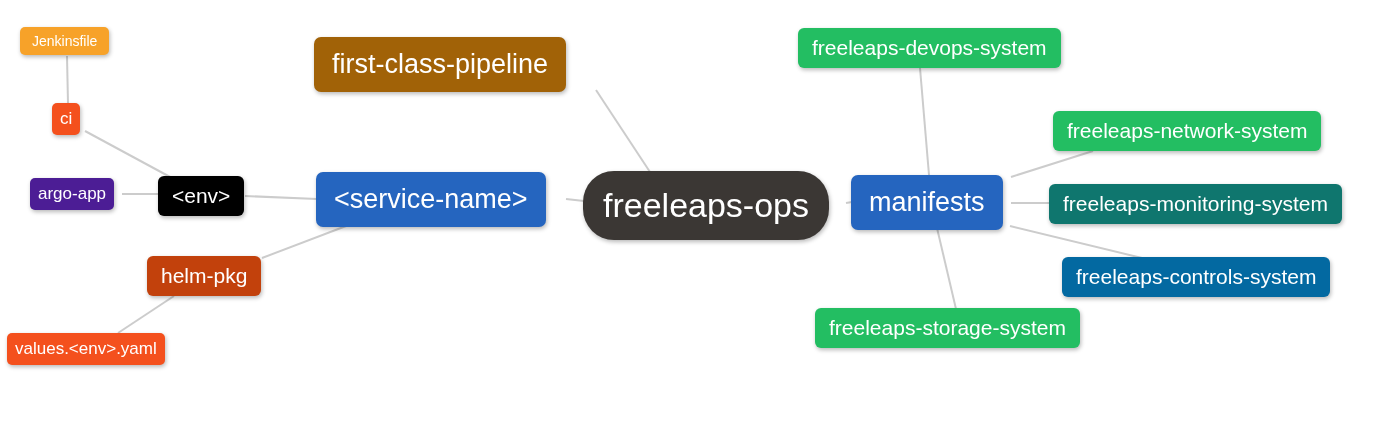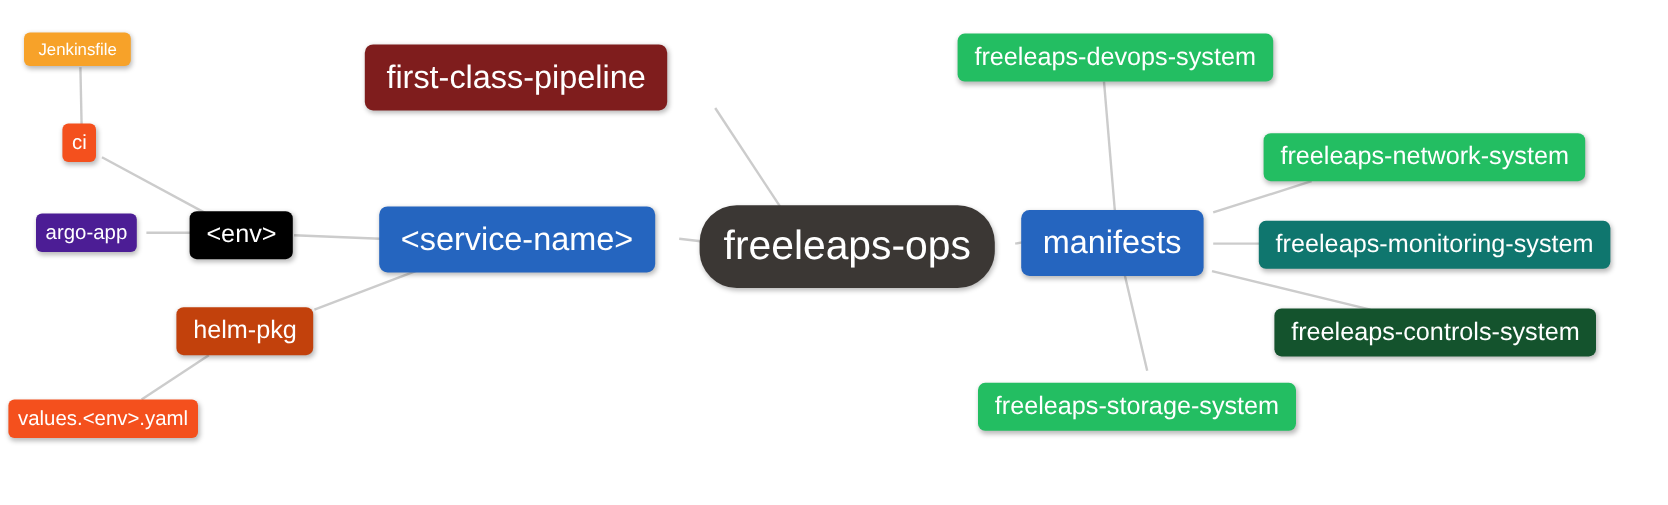--- a/index.html
+++ b/index.html
@@ -53,27 +53,27 @@
       <line x1="596" y1="90" x2="650" y2="172" stroke="#cccccc" stroke-width="2"></line>
       <line x1="566" y1="199" x2="584" y2="201" stroke="#cccccc" stroke-width="2"></line>
       <line x1="846" y1="203" x2="852" y2="202" stroke="#cccccc" stroke-width="2"></line>
       <line x1="929" y1="175" x2="920" y2="68" stroke="#cccccc" stroke-width="2"></line>
       <line x1="1011" y1="177" x2="1093" y2="151" stroke="#cccccc" stroke-width="2"></line>
       <line x1="1011" y1="203" x2="1050" y2="203" stroke="#cccccc" stroke-width="2"></line>
       <line x1="1010" y1="226" x2="1142" y2="258" stroke="#cccccc" stroke-width="2"></line>
       <line x1="937" y1="228" x2="956" y2="309" stroke="#cccccc" stroke-width="2"></line>
     </svg>
 <div class="node depth-1" style="left: 583px; top: 171px; background: rgb(59, 55, 52); border-radius: 31px;">freeleaps-ops</div>
-    <div class="node depth-2" style="left: 304px; top: 37px; background: #7f1d1d;">first-class-pipeline</div>
+    <div class="node depth-2" style="left: 314px; top: 37px; background: #a16207;">first-class-pipeline</div>
     <div class="node depth-2" style="left: 316px; top: 172px; background: rgb(37, 101, 191);">&lt;service-name&gt;</div>
     <div class="node depth-2" style="left: 851px; top: 175px; background: rgb(37, 101, 191);">manifests</div>
     <div class="node depth-3" style="left: 158px; top: 176px; background: #000000;">&lt;env&gt;</div>
     <div class="node depth-3" style="left: 147px; top: 256px; background: #c2410c;">helm-pkg</div>
     <div class="node depth-3" style="left: 798px; top: 28px; background: rgb(35, 190, 98);">freeleaps-devops-system</div>
     <div class="node depth-3" style="left: 1053px; top: 111px; background: rgb(35, 190, 98);">freeleaps-network-system</div>
     <div class="node depth-3" style="left: 1049px; top: 184px; background: #0f766e;">freeleaps-monitoring-system</div>
-    <div class="node depth-3" style="left: 1062px; top: 257px; background: #14532d;">freeleaps-controls-system</div>
-    <div class="node depth-3" style="left: 815px; top: 308px; background: rgb(35, 190, 98); margin-top: 11px;">freeleaps-storage-system</div>
+    <div class="node depth-3" style="left: 1062px; top: 257px; background: #0369a1;">freeleaps-controls-system</div>
+    <div class="node depth-3" style="left: 815px; top: 308px; background: rgb(35, 190, 98);">freeleaps-storage-system</div>
     <div class="node depth-4" style="left: 52px; top: 103px; background: rgb(244, 80, 29);">ci</div>
     <div class="node depth-4" style="left: 30px; top: 178px; background: #4c1d95;">argo-app</div>
     <div class="node depth-4" style="left: 7px; top: 333px; background: rgb(244, 80, 29);">values.&lt;env&gt;.yaml</div>
     <div class="node depth-5" style="left: 20px; top: 27px; background: rgb(247, 162, 41);">Jenkinsfile</div>
   </div>
 
 </body></html>

